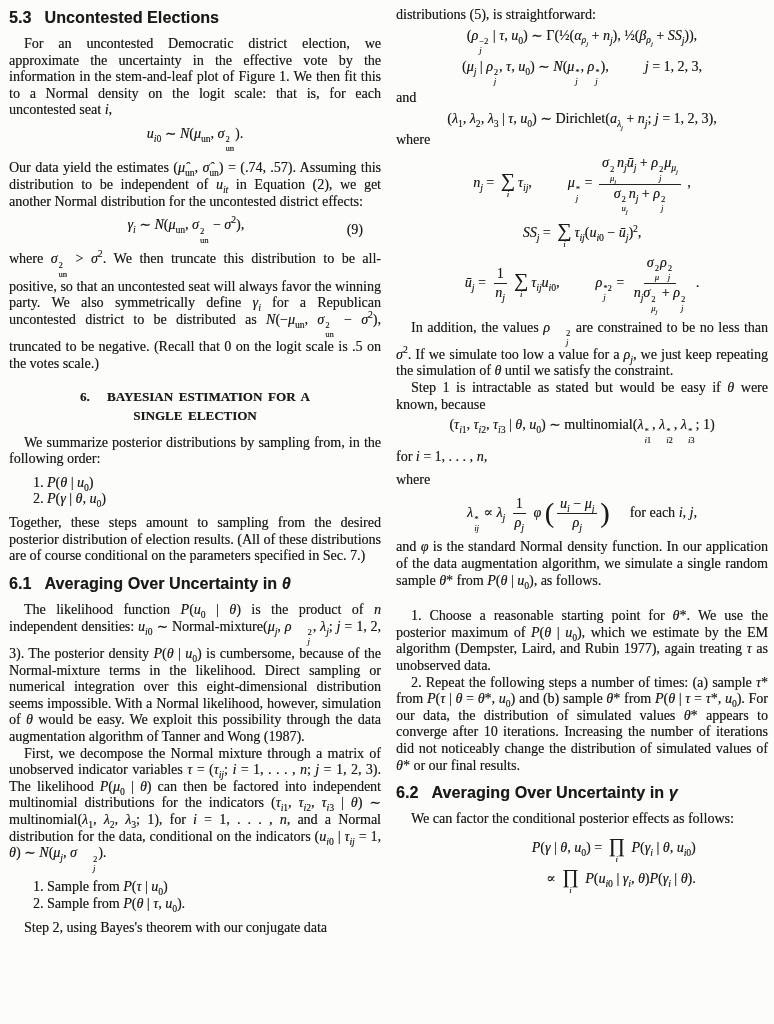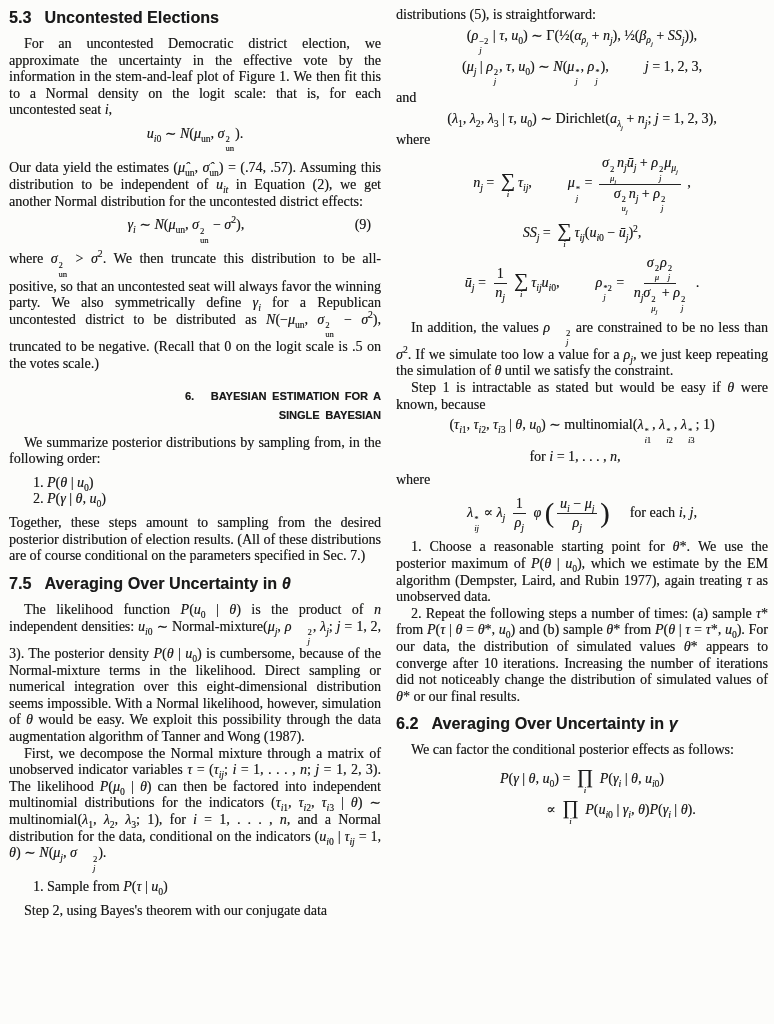--- a/index.html
+++ b/index.html
@@ -8,47 +8,47 @@
   .page{
     width:774px;height:1024px;overflow:hidden;
     font-family:"Liberation Serif","DejaVu Serif",serif;
     font-size:14px;line-height:16.6px;color:#1a1a1a;
     text-shadow:0.25px 0 0 rgba(25,25,25,.55);
   }
   .cols{display:flex;gap:15px;padding:7px 5px 0 9px}
   .col{width:372px}
   .para{margin:0;text-align:justify;text-indent:15px}
   .para.ni{text-indent:0}
-  .para.mt{margin-top:3px}
+  .para.mt{margin-top:19px}
   .word{margin:2px 0;text-align:left;text-indent:0}
   .eq{margin:7px 0;text-align:center}
   .eq.tight{margin:4px 0}
   .eq.shiftr{padding-left:56px}
-  .eq.rightline{text-align:center;padding-right:14px;margin-top:2px}
-  .eqrow{display:flex;margin:7px 8px}
+  .eq.rightline{text-align:left;padding-right:14px;margin-top:2px}
+  .eqrow{display:flex;align-items:center;margin:7px 16px}
   .eqbody{flex:1;text-align:center}
   .eqnum{padding-right:2px}
-  .eqh{width:fit-content;margin:7px auto 4px;text-align:center}
+  .eqh{width:fit-content;margin:7px auto 4px;text-align:right}
   .eqh .l2{padding-left:78px;margin-top:3px}
   sub,sup{font-size:68%;line-height:0}
   .ss{display:inline-flex;flex-direction:column;align-items:flex-start;font-size:8.5px;line-height:1.05;vertical-align:-4.5px;margin:0 1px}
   .ss sub{font-size:78%}
   .frac{display:inline-flex;flex-direction:column;align-items:center;vertical-align:middle;margin:0 3px}
   .frac .num{padding:0 3px 1px;border-bottom:1px solid #222}
   .frac .den{padding:1px 3px 0}
   .sum{display:inline-flex;flex-direction:column;align-items:center;vertical-align:middle;margin:0 3px;line-height:1}
   .sum .op{font-size:20px;line-height:20px;font-style:normal}
   .sum .lo{font-size:8.5px;line-height:8px}
   .bp{font-size:28px;font-style:normal;display:inline-block;vertical-align:middle;line-height:0;transform:translateY(-1px)}
   .gap{display:inline-block;width:36px}
   .gap2{display:inline-block;width:20px}
   .h3{font-family:"Liberation Sans","DejaVu Sans",sans-serif;font-weight:700;font-size:16px;margin:10px 0 9px;letter-spacing:.1px;line-height:18px}
   .h3.first{margin-top:2px}
   .h3 .num{margin-right:13px}
-  .hc{font-family:Liberation Sans, sans-serif;font-weight:700;font-size:11px;text-align:right;margin:14px 0 10px;line-height:19px;word-spacing:2.5px}
+  .hc{font-family:Liberation Serif, serif;font-weight:700;font-size:13px;text-align:center;margin:14px 0 10px;line-height:19px;word-spacing:2.5px}
   .plist{margin:7px 0;padding-left:24px}
   .plist .li{line-height:16.8px}
 </style>
 </head>
 <body>
 
 <div class="page">
   <div class="cols">
 
     <div class="col">
@@ -74,45 +74,46 @@
       <p class="para ni">where <i>σ</i><span class="ss">
             <span>2</span>
             <span>un</span>
           </span> &gt; <i>σ</i><sup>2</sup>. We then truncate this distribution to be all-positive, so that an uncontested seat will always favor the winning party. We also symmetrically define <i>γ</i><sub><i>i</i></sub> for a Republican uncontested district to be distributed as <i>N</i>(−<i>μ</i><sub>un</sub>, <i>σ</i><span class="ss">
             <span>2</span>
             <span>un</span>
           </span> − <i>σ</i><sup>2</sup>), truncated to be negative. (Recall that 0 on the logit scale is .5 on the votes scale.)</p>
 
       <div class="hc">
         <div>6.&nbsp;&nbsp; BAYESIAN ESTIMATION FOR A</div>
-        <div>SINGLE BAYESIAN</div>
+        <div>SINGLE ELECTION</div>
       </div>
 
       <p class="para">We summarize posterior distributions by sampling from, in the following order:</p>
 
       <div class="plist">
         <div class="li">1. <i>P</i>(<i>θ</i> | <i>u</i><sub>0</sub>)</div>
         <div class="li">2. <i>P</i>(<i>γ</i> | <i>θ</i>, <i>u</i><sub>0</sub>)</div>
       </div>
 
       <p class="para ni">Together, these steps amount to sampling from the desired posterior distribution of election results. (All of these distributions are of course conditional on the parameters specified in Sec. 7.)</p>
 
-      <h2 class="h3"><span class="num">7.5</span><span>Averaging Over Uncertainty in <i>θ</i></span></h2>
+      <h2 class="h3"><span class="num">6.1</span><span>Averaging Over Uncertainty in <i>θ</i></span></h2>
 
       <p class="para">The likelihood function <i>P</i>(<i>u</i><sub>0</sub> | <i>θ</i>) is the product of <i>n</i> independent densities: <i>u</i><sub><i>i</i>0</sub> ∼ Normal-mixture(<i>μ</i><sub><i>j</i></sub>, <i>ρ</i><span class="ss">
             <span>2</span>
             <span><i>j</i></span>
           </span>, <i>λ</i><sub><i>j</i></sub>; <i>j</i> = 1, 2, 3). The posterior density <i>P</i>(<i>θ</i> | <i>u</i><sub>0</sub>) is cumbersome, because of the Normal-mixture terms in the likelihood. Direct sampling or numerical integration over this eight-dimensional distribution seems impossible. With a Normal likelihood, however, simulation of <i>θ</i> would be easy. We exploit this possibility through the data augmentation algorithm of Tanner and Wong (1987).</p>
       <p class="para">First, we decompose the Normal mixture through a matrix of unobserved indicator variables <i>τ</i> = (<i>τ</i><sub><i>ij</i></sub>; <i>i</i> = 1, . . . , <i>n</i>; <i>j</i> = 1, 2, 3). The likelihood <i>P</i>(<i>μ</i><sub>0</sub> | <i>θ</i>) can then be factored into independent multinomial distributions for the indicators (<i>τ</i><sub><i>i</i>1</sub>, <i>τ</i><sub><i>i</i>2</sub>, <i>τ</i><sub><i>i</i>3</sub> | <i>θ</i>) ∼ multinomial(<i>λ</i><sub>1</sub>, <i>λ</i><sub>2</sub>, <i>λ</i><sub>3</sub>; 1), for <i>i</i> = 1, . . . , <i>n</i>, and a Normal distribution for the data, conditional on the indicators (<i>u</i><sub><i>i</i>0</sub> | <i>τ</i><sub><i>ij</i></sub> = 1, <i>θ</i>) ∼ <i>N</i>(<i>μ</i><sub><i>j</i></sub>, <i>σ</i><span class="ss">
             <span>2</span>
             <span><i>j</i></span>
           </span>).</p>
 
       <div class="plist">
         <div class="li">1. Sample from <i>P</i>(<i>τ</i> | <i>u</i><sub>0</sub>)</div>
+        <div class="li">2. Sample from <i>P</i>(<i>θ</i> | <i>τ</i>, <i>u</i><sub>0</sub>).</div>
       </div>
 
       <p class="para">Step 2, using Bayes's theorem with our conjugate data</p>
     </div>
 
     <div class="col">
       <p class="para ni">distributions (5), is straightforward:</p>
 
       <div class="eq tight">(<i>ρ</i><span class="ss">
             <span>−2</span>
@@ -211,20 +212,21 @@
             <span>*</span>
             <span><i>ij</i></span>
           </span> ∝ <i>λ</i><sub><i>j</i></sub> <span class="frac">
             <span class="num">1</span>
             <span class="den"><i>ρ</i><sub><i>j</i></sub></span>
           </span> <i>φ</i> <span class="bp">(</span><span class="frac">
             <span class="num"><i>u</i><sub><i>i</i></sub> − <i>μ</i><sub><i>j</i></sub></span>
             <span class="den"><i>ρ</i><sub><i>j</i></sub></span>
           </span><span class="bp">)</span><span class="gap2"></span>for each <i>i</i>, <i>j</i>,</div>
 
+      <p class="para ni">and <i>φ</i> is the standard Normal density function. In our application of the data augmentation algorithm, we simulate a single random sample <i>θ</i>* from <i>P</i>(<i>θ</i> | <i>u</i><sub>0</sub>), as follows.</p>
       <p class="para mt">1. Choose a reasonable starting point for <i>θ</i>*. We use the posterior maximum of <i>P</i>(<i>θ</i> | <i>u</i><sub>0</sub>), which we estimate by the EM algorithm (Dempster, Laird, and Rubin 1977), again treating <i>τ</i> as unobserved data.</p>
       <p class="para">2. Repeat the following steps a number of times: (a) sample <i>τ</i>* from <i>P</i>(<i>τ</i> | <i>θ</i> = <i>θ</i>*, <i>u</i><sub>0</sub>) and (b) sample <i>θ</i>* from <i>P</i>(<i>θ</i> | <i>τ</i> = <i>τ</i>*, <i>u</i><sub>0</sub>). For our data, the distribution of simulated values <i>θ</i>* appears to converge after 10 iterations. Increasing the number of iterations did not noticeably change the distribution of simulated values of <i>θ</i>* or our final results.</p>
 
       <h2 class="h3"><span class="num">6.2</span><span>Averaging Over Uncertainty in <i>γ</i></span></h2>
 
       <p class="para">We can factor the conditional posterior effects as follows:</p>
 
       <div class="eqh">
         <div class="l1"><i>P</i>(<i>γ</i> | <i>θ</i>, <i>u</i><sub>0</sub>) = <span class="sum">
               <span class="op">∏</span>

